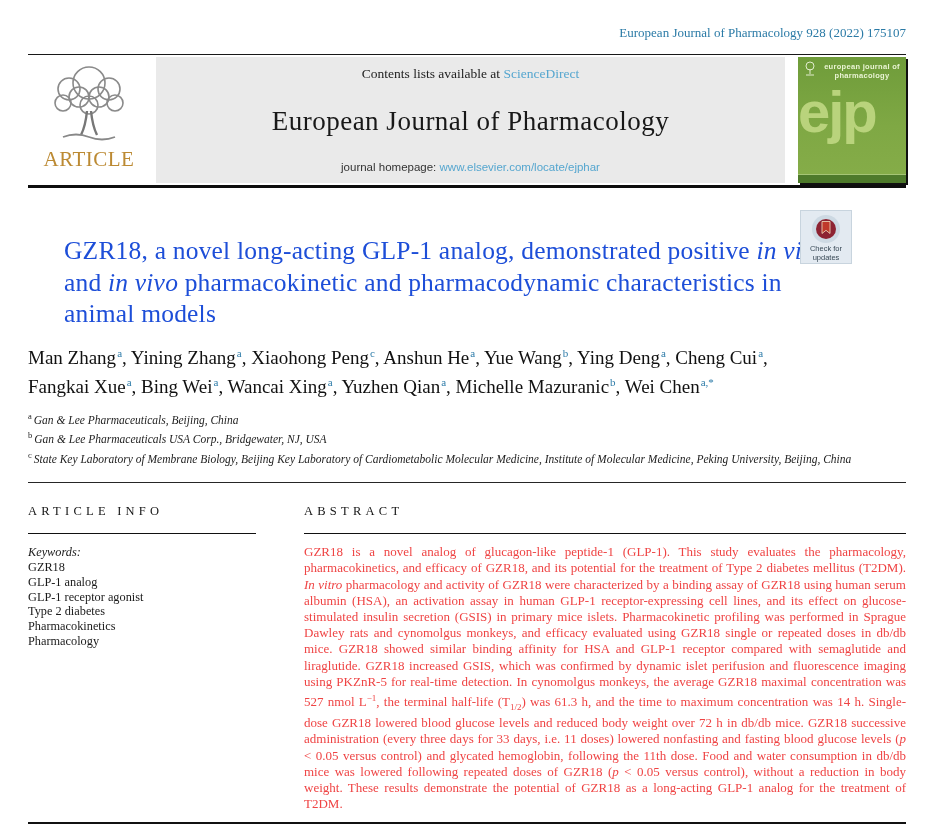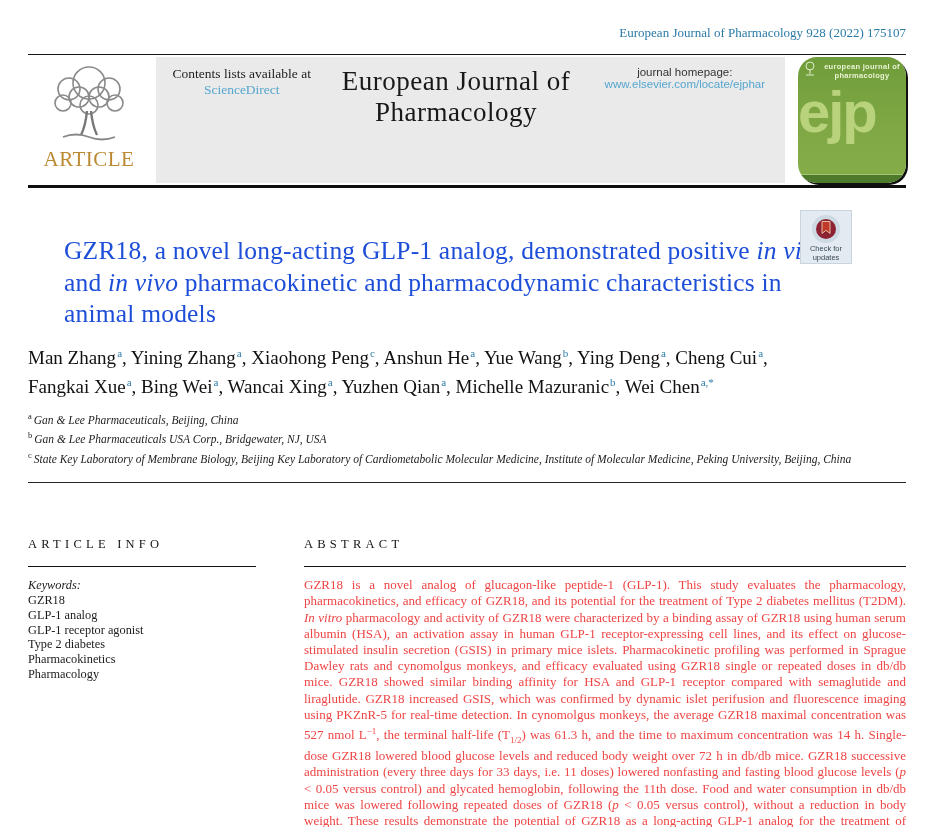--- a/index.html
+++ b/index.html
@@ -12,28 +12,28 @@
 
   .rule-thin  { border: none; border-top: 1.5px solid #181818; margin-top: 13px; }
   .rule-thick { border: none; border-top: 3px solid #0e0e0e; margin-top: 2px; }
   .rule-mid   { border: none; border-top: 1px solid #262626; }
 
   
   .banner { display: flex; height: 126px; margin-top: 2px; align-items: stretch; }
   .elsevier-logo { width: 122px; padding-top: 4px; text-align: center; }
   .elsevier-logo svg { display: block; margin: 0 auto; }
   .elsevier-word { font-family: "Liberation Serif", serif; font-size: 21px; letter-spacing: 0.5px; color: #bc8a33; margin-top: -2px; }
-  .banner-center { flex: 1; background: #eaeaea; margin-left: 6px; display: flex; justify-content: center; padding: 9px 10px 10px 10px; text-align: center; }
+  .banner-center { flex: 1; background: #eaeaea; margin-left: 6px; display: flex; flex-direction: column; justify-content: space-between; padding: 9px 10px 10px 10px; text-align: center; }
   .contents-line { font-size: 13.5px; color: #222; }
   .link-light { color: #55a6cf; }
   .banner-title { font-size: 27px; color: #181818; letter-spacing: 0.5px; }
   .homepage-line { font-family: "Liberation Sans", sans-serif; font-size: 11.5px; color: #333; }
 
   
-  .cover { width: 108px; margin-left: 13px; background: linear-gradient(180deg, #6f9c3a 0%, #7fa844 55%, #86ad49 100%); position: relative; box-shadow: 2px 2px 0 #111; overflow: hidden; border-radius: 19px; }
+  .cover { width: 108px; margin-left: 13px; background: linear-gradient(180deg, #6f9c3a 0%, #7fa844 55%, #86ad49 100%); position: relative; box-shadow: 2px 2px 0 #111; overflow: hidden; }
   .cover-tree { position: absolute; top: 4px; left: 5px; opacity: 0.9; }
   .cover-masthead { position: absolute; top: 6px; left: 24px; right: 4px; text-align: center; font-family: "Liberation Sans", sans-serif; font-size: 7.5px; line-height: 8.5px; color: #eaf4d4; font-weight: bold; letter-spacing: 0.3px; }
   .cover-ejp { position: absolute; top: 26px; left: 0; right: 0; text-align: left; font-family: "Liberation Sans", sans-serif; font-weight: bold; font-size: 58px; line-height: 58px; color: #b9d37c; letter-spacing: -2px; }
   .cover-bottom { position: absolute; bottom: 0; left: 0; right: 0; height: 9px; background: #4e7a2b; border-top: 1px solid #a5c575; }
 
   
   .title-section { position: relative; padding-top: 47px; }
   .article-title { font-weight: 400; font-size: 25.5px; line-height: 31.5px; color: #1d4ed8; width: 775px; letter-spacing: 0.2px; margin-left: 36px; }
   .update-badge { position: absolute; top: 22px; right: 54px; width: 52px; height: 54px; background: #e3eaf1; border-radius: 0; border: 1px solid #c8d4de; display: flex; flex-direction: column; align-items: center; padding-top: 3px; cursor: pointer; }
   .update-badge svg { display: block; }
@@ -47,21 +47,21 @@
   .affiliations { margin-top: 9px; }
   .affiliation { font-style: italic; font-size: 11.5px; line-height: 15.5px; color: #222; }
   .affiliation sup { font-style: normal; font-size: 8.5px; margin-right: 2px; color: #222; }
 
   .pre-columns-rule { margin-top: 15px; }
 
   
   .columns { display: flex; margin-top: 21px; }
   .col-left { width: 228px; flex: none; }
   .col-right { flex: 1; margin-left: 48px; }
-  .section-heading { font-size: 12.5px; letter-spacing: 0.34em; color: #141414; padding-bottom: 14px; border-bottom: 1px solid #111; margin-top: 33px; }
+  .section-heading { font-size: 12.5px; letter-spacing: 0.34em; color: #141414; padding-bottom: 14px; border-bottom: 1px solid #111; }
   .keywords-block { margin-top: 11px; }
   .keywords-label { font-style: italic; font-size: 12.3px; line-height: 14.8px; }
   .keyword { font-size: 12.3px; line-height: 14.8px; }
   .abstract-body { margin-top: 10px; font-size: 13px; line-height: 16.2px; text-align: justify; color: #ef4444; }
   .abstract-body sup, .abstract-body sub { font-size: 9px; }
 
   .bottom-rule { border: none; border-top: 2px solid #111; margin-top: 10px; }
 </style>
 </head>
 <body>

